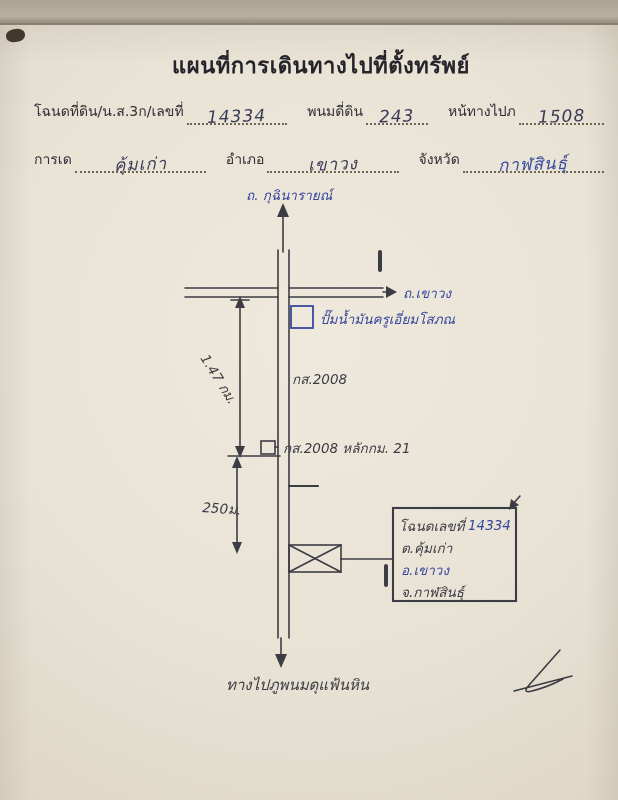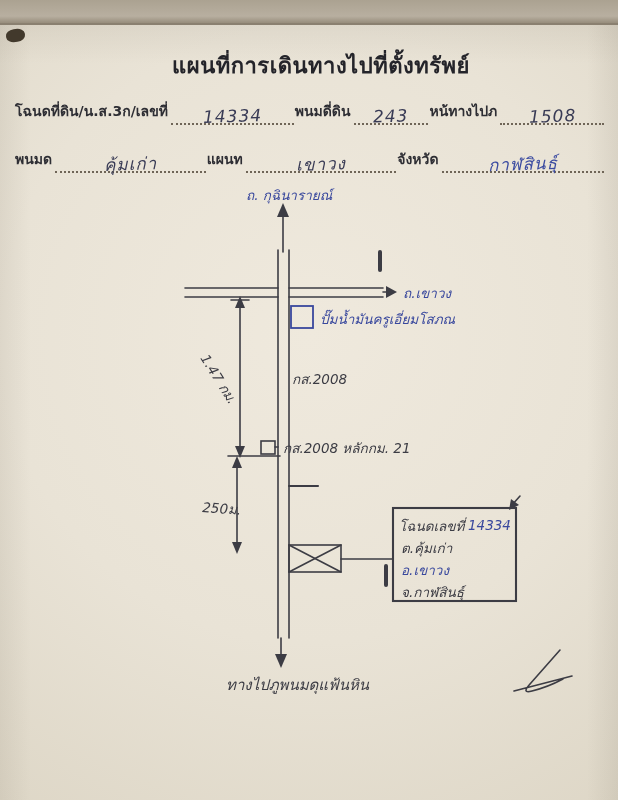--- a/index.html
+++ b/index.html
@@ -34,22 +34,22 @@
     font-size: 22px; font-weight: bold;
     color: #24242a; letter-spacing: 0.5px;
   }
   .form-row {
     position: absolute; left: 14px; right: 14px;
     display: flex; align-items: flex-end;
   }
   .form-row-1 { top: 100px; }
   .form-row-2 { top: 148px; }
   .plabel {
-    font-size: 14px; font-weight: bold; color: #2e2e34;
-    padding: 0 3px 3px 1px; white-space: nowrap;
+    font-size: 14px; font-weight: normal; color: #2e2e34;
+    padding: 0 3px 3px 1px; white-space: nowrap; margin-left: 19px;
   }
   .dotted {
     border-bottom: 2px dotted #6f6557;
     text-align: center; line-height: 1;
     padding: 0 4px;
   }
   .hw {
     display: inline-block;
     font-size: 17px; font-style: italic;
     color: #393b55; letter-spacing: 1px;
@@ -78,23 +78,23 @@
   <div class="form-row form-row-1">
     <span class="plabel">โฉนดที่ดิน/น.ส.3ก/เลขที่</span>
     <span class="dotted" style="flex:1.2"><span class="hw">14334</span></span>
     <span class="plabel">พนมดี่ดิน</span>
     <span class="dotted" style="flex:0.7"><span class="hw">243</span></span>
     <span class="plabel">หน้ทางไปภ</span>
     <span class="dotted" style="flex:1"><span class="hw">1508</span></span>
   </div>
 
   <div class="form-row form-row-2">
-    <span class="plabel">พนมด</span>
+    <span class="plabel">การเด</span>
     <span class="dotted" style="flex:1.2"><span class="hw">คุ้มเก่า</span></span>
-    <span class="plabel">แผนท</span>
+    <span class="plabel">อำเภอ</span>
     <span class="dotted" style="flex:1.2"><span class="hw">เขาวง</span></span>
     <span class="plabel">จังหวัด</span>
     <span class="dotted" style="flex:1.3"><span class="hw blue">กาฬสินธุ์</span></span>
   </div>
 
   <svg class="map" width="618" height="800" viewBox="0 0 618 800">
 
     <text class="mtxt blue" x="246" y="200">ถ. กุฉินารายณ์</text>
 
     <line class="ink" x1="283" y1="252" x2="283" y2="214"></line>

